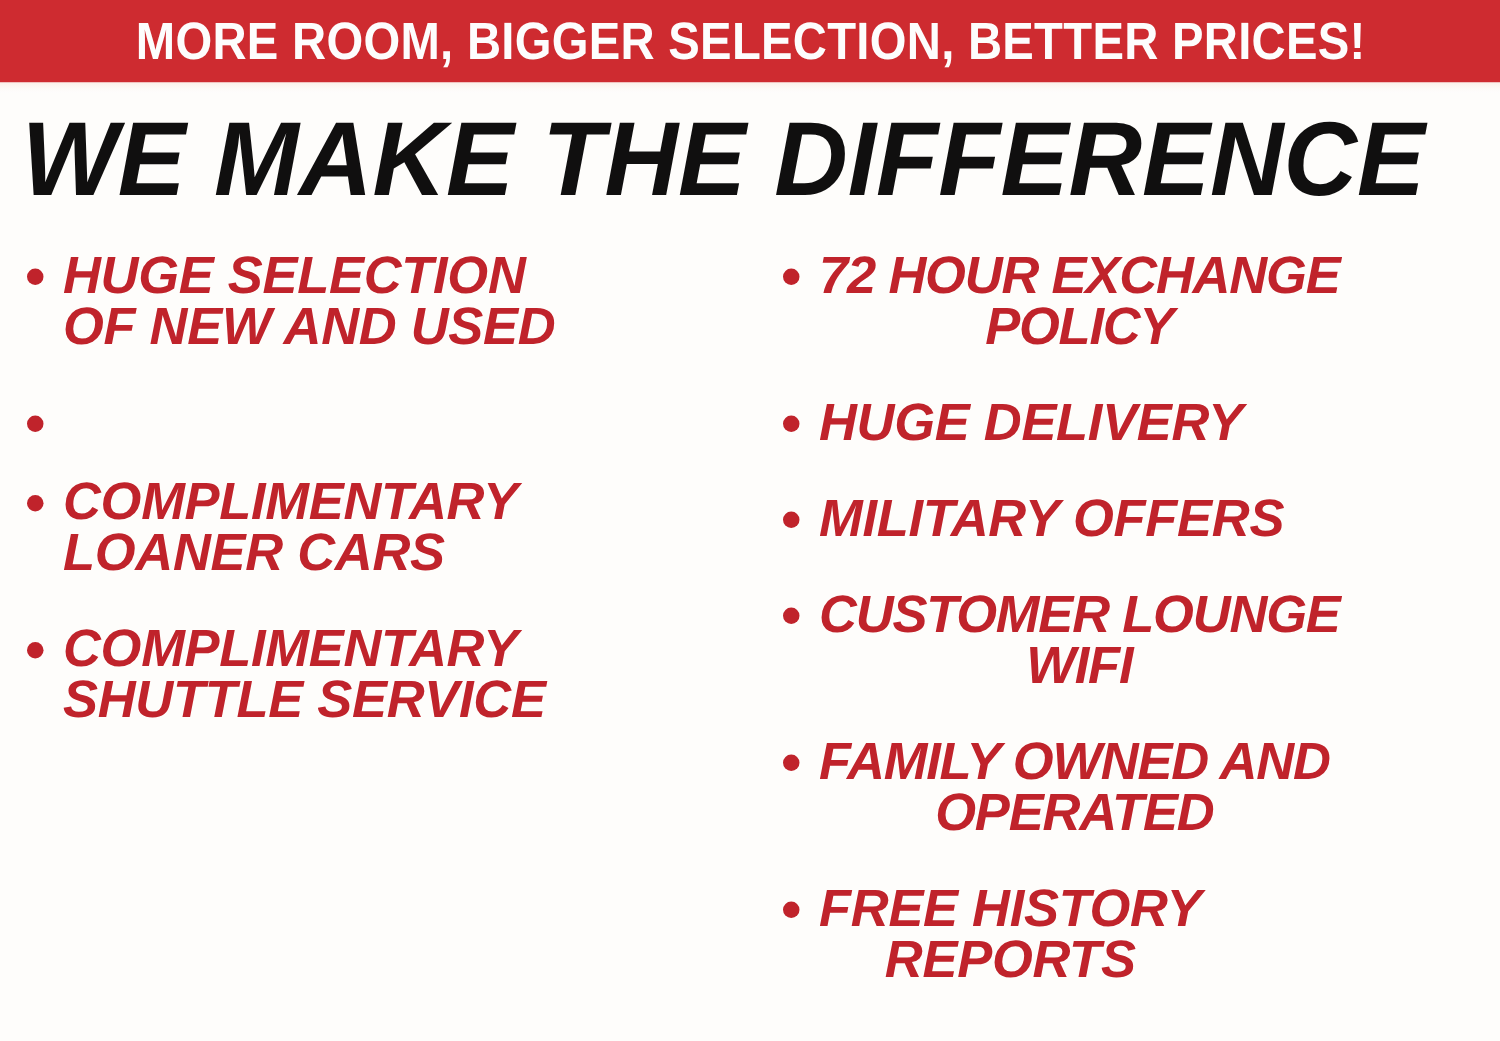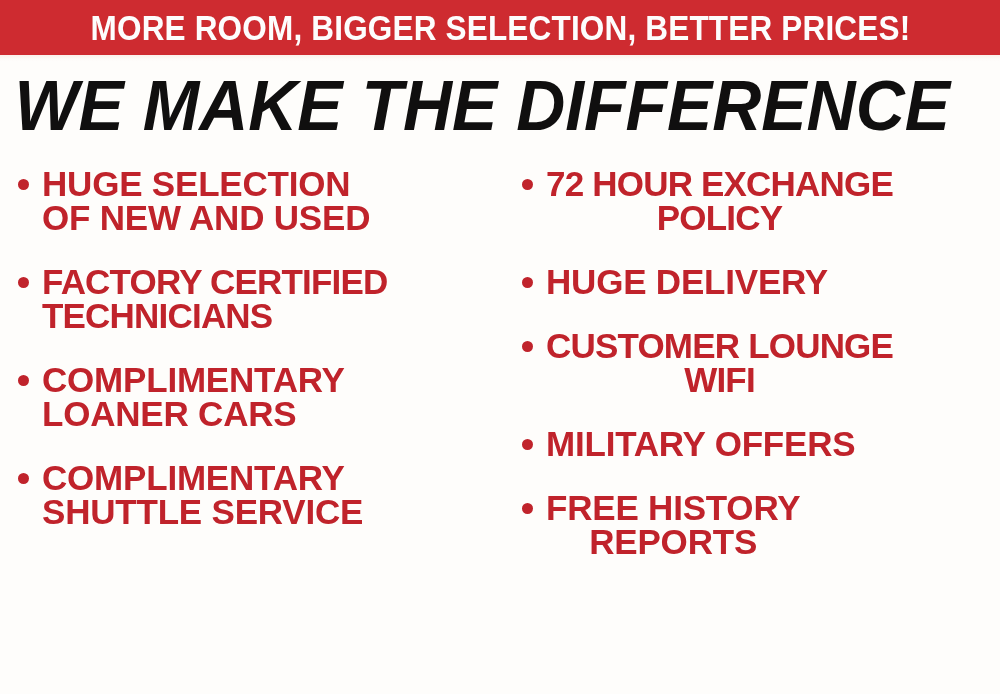--- a/index.html
+++ b/index.html
@@ -86,20 +86,21 @@
     position: absolute;
     left: 0;
     top: 160px;
     width: 1000px;
     height: 534px;
     display: flex;
     align-items: flex-start;
   }
   .col {
     box-sizing: border-box;
+    font-style: italic;
   }
   .col-left {
     width: 500px;
     padding-left: 18px;
     padding-top: 7px;
   }
   .col-right {
     width: 500px;
     padding-left: 22px;
     padding-top: 7px;
@@ -159,22 +160,20 @@
 
       <div class="bullet-item">
         <span class="bullet-dot"></span>
         <span class="bullet-text">HUGE SELECTION
 OF NEW AND USED</span>
       </div>
 
 
       <div class="bullet-item">
         <span class="bullet-dot"></span>
-        <span class="bullet-text tight">FACTORY CERTIFIED
-TECHNICIANS</span>
       </div>
 
       <div class="bullet-item">
         <span class="bullet-dot"></span>
         <span class="bullet-text">COMPLIMENTARY
 LOANER CARS</span>
       </div>
 
       <div class="bullet-item">
         <span class="bullet-dot"></span>
@@ -192,29 +191,34 @@
 POLICY</span>
       </div>
 
       <div class="bullet-item">
         <span class="bullet-dot"></span>
         <span class="bullet-text">HUGE DELIVERY</span>
       </div>
 
       <div class="bullet-item">
         <span class="bullet-dot"></span>
+        <span class="bullet-text">MILITARY OFFERS</span>
+      </div>
+
+      <div class="bullet-item">
+        <span class="bullet-dot"></span>
         <span class="bullet-text tight">CUSTOMER LOUNGE
 WIFI</span>
       </div>
 
       <div class="bullet-item">
         <span class="bullet-dot"></span>
-        <span class="bullet-text">MILITARY OFFERS</span>
-      </div>
-
+        <span class="bullet-text tight">FAMILY OWNED AND
+OPERATED</span>
+      </div>
 
       <div class="bullet-item">
         <span class="bullet-dot"></span>
         <span class="bullet-text">FREE HISTORY
 REPORTS</span>
       </div>
 
     </div>
 
   </div>

